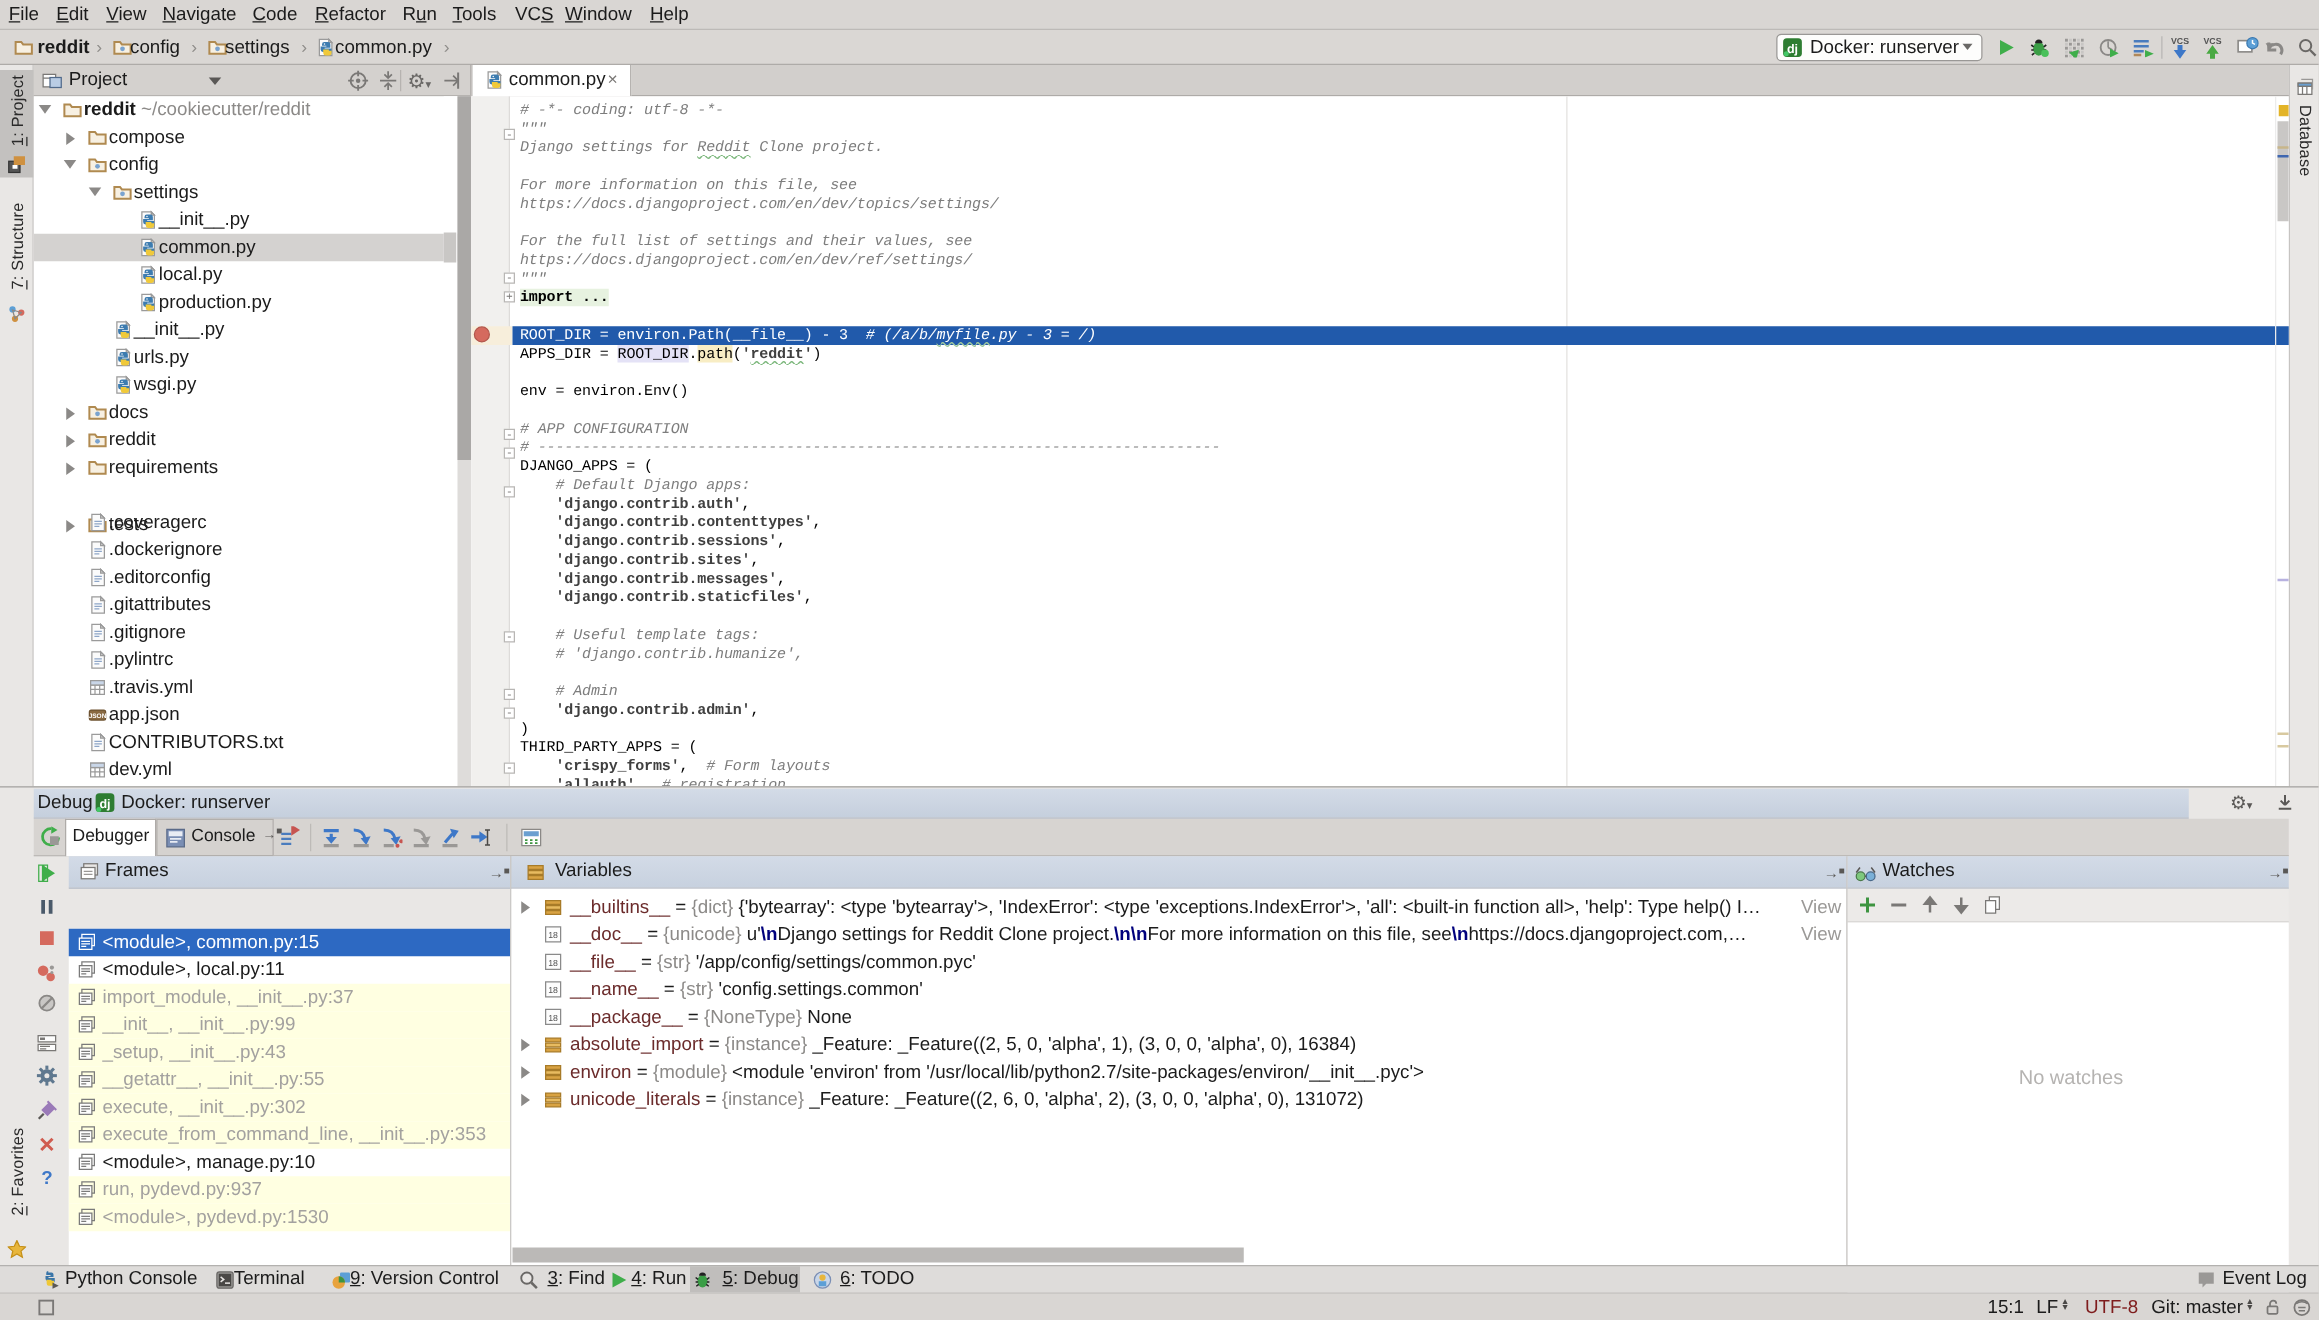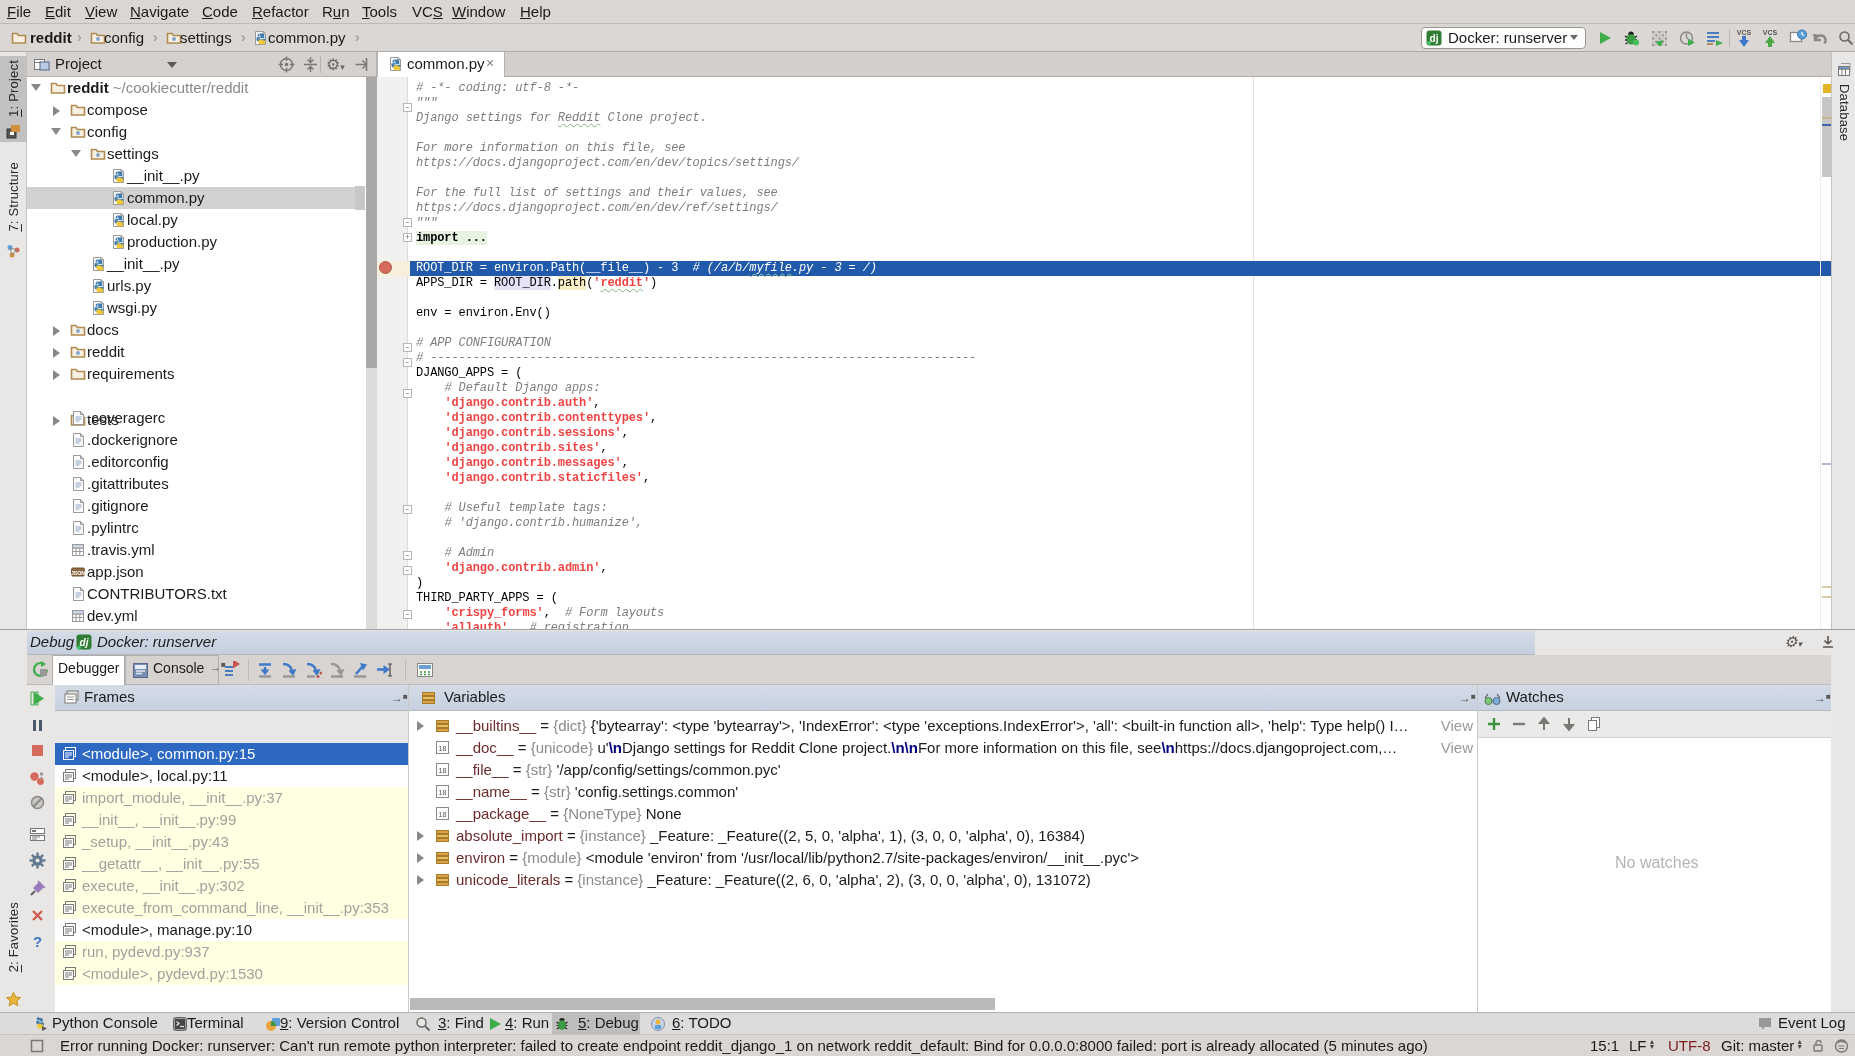--- a/index.html
+++ b/index.html
@@ -27,35 +27,35 @@
 .tar-exp{border-left:5px solid transparent;border-right:5px solid transparent;border-top:7px solid #8b8987;}
 .tar-col{border-top:5px solid transparent;border-bottom:5px solid transparent;border-left:7px solid #8b8987;}
 
 #tabstrip{left:377px;top:52px;width:1454px;height:25px;background:#d2cfcc;border-bottom:1px solid #aeaba8;}
 #tab1{position:absolute;left:0px;top:0px;width:128px;height:25px;background:#ffffff;border-right:1px solid #b6b3b0;border-left:1px solid #b6b3b0;}
 #editor{left:377px;top:77px;width:1454px;height:552px;background:#ffffff;overflow:hidden;}
 #gutter{position:absolute;left:0;top:0;width:31px;height:552px;background:#f1f0ee;border-right:1px solid #dddbd9;}
 #code{position:absolute;left:39px;top:4px;font-family:"Liberation Mono",monospace;font-size:12px;line-height:15px;letter-spacing:-0.11px;white-space:pre;color:#000;}
 #code .ln{height:15px;}
 .com{color:#7d7d7d;font-style:italic;}
-.str{color:#ef4444;font-weight:bold;font-family:Liberation Mono, monospace;}
+.str{color:#404040;font-weight:bold;font-family:Liberation Mono, monospace;}
 .execline{position:absolute;left:33px;top:184px;width:1423px;height:15px;background:#215aab;}
 .execline2{position:absolute;left:0;top:0;font-family:"Liberation Mono",monospace;font-size:12px;line-height:15px;letter-spacing:-0.11px;white-space:pre;color:#fff;}
 .bphl{position:absolute;left:0;top:184px;width:33px;height:15px;background:#f7eedb;}
 .bpdot{position:absolute;left:2px;top:184px;width:13px;height:13px;border-radius:50%;background:#d56a5e;border:1px solid #b2584e;}
 .margin-line{position:absolute;left:876px;top:0;width:1px;height:552px;background:#e3e2e0;}
 .lavbg{background:#e4e2f6;}
 .creambg{background:#f8edc4;}
 .wav{text-decoration:underline;text-decoration-style:wavy;text-decoration-color:#7db87d;text-decoration-thickness:1px;text-underline-offset:2px;}
 .impbg{background:#e7f2e0;font-weight:bold;}
 
 #estripe{position:absolute;left:1443px;top:0;width:11px;height:552px;border-left:1px solid #ececec;}
 
 #debugwin{left:0px;top:629px;width:1855px;height:383px;background:#e9e7e5;border-top:1px solid #a3a19f;}
-#dbghead{position:absolute;left:27px;top:1px;width:1508px;height:24px;background:linear-gradient(#d3dbe7,#c5cfdd);border-bottom:1px solid #b0b8c4;font-style:italic;}
+#dbghead{position:absolute;left:27px;top:1px;width:1724px;height:24px;background:linear-gradient(#d3dbe7,#c5cfdd);border-bottom:1px solid #b0b8c4;}
 #dbgtabs{position:absolute;left:27px;top:25px;width:1804px;height:30px;background:#d7d4d1;border-bottom:1px solid #bdbab7;}
 .dtab{position:absolute;top:0;height:30px;font-size:15px;}
 
 .phead{position:absolute;height:26px;background:linear-gradient(#d3dbe7,#c7d1df);border-bottom:1px solid #b2bac6;font-size:15px;}
 .phead .t{position:absolute;top:3px;}
 
 #frames{position:absolute;left:55px;top:81px;width:353px;height:302px;background:#ffffff;}
 .frow{position:absolute;left:0;width:353px;height:22px;}
 .frow .lbl{position:absolute;left:27px;top:2px;white-space:pre;}
 .fyellow{background:#ffffe1;color:#a3a19f;}
@@ -1061,21 +1061,20 @@
       <svg style="" width="16" height="16" viewBox="0 0 16 16">
         <path d="M2 2 h12 v9 h-6 l-3 3 v-3 h-3 Z" fill="#9a9896"></path>
       </svg>
     </span>
     <span class="abs" style="left:1778px;top:1px;">Event Log</span>
   </div>
 <div class="abs" id="statusbar">
     <span class="abs" style="left:30px;top:4px;"><svg style="" width="14" height="14" viewBox="0 0 14 14">
         <rect x="1.5" y="1.5" width="11" height="11" fill="#d9d6d3" stroke="#7a7876" stroke-width="1.5"></rect>
       </svg></span>
-    <span style="left:60px">Error running Docker: runserver: Can't run remote python interpreter: failed to create endpoint reddit_django_1 on network reddit_default: Bind for 0.0.0.0:8000 failed: port is already allocated (5 minutes ago)</span>
     <span style="left:1590px">15:1</span>
     <span style="left:1629px">LF<span style="display:inline-block;font-size:7px;line-height:5px;vertical-align:1px;color:#4a4846;margin-left:2px;">▲<br>▼</span></span>
     <span style="left:1668px;color:#7f1d1d">UTF-8</span>
     <span style="left:1721px">Git: master<span style="display:inline-block;font-size:7px;line-height:5px;vertical-align:1px;color:#4a4846;margin-left:2px;">▲<br>▼</span></span>
     <span class="abs" style="left:1811px;top:4px;"><svg style="" width="14" height="14" viewBox="0 0 14 14">
         <rect x="3" y="6" width="8" height="6" rx="1" fill="none" stroke="#7a7876" stroke-width="1.4"></rect>
         <path d="M5 6 V4 a2.5 2.5 0 0 1 5 0" fill="none" stroke="#7a7876" stroke-width="1.4"></path>
       </svg></span>
     <span class="abs" style="left:1834px;top:3px;"><svg style="" width="15" height="15" viewBox="0 0 15 15">
         <circle cx="7.5" cy="8" r="6" fill="none" stroke="#7a7876" stroke-width="1.4"></circle>

